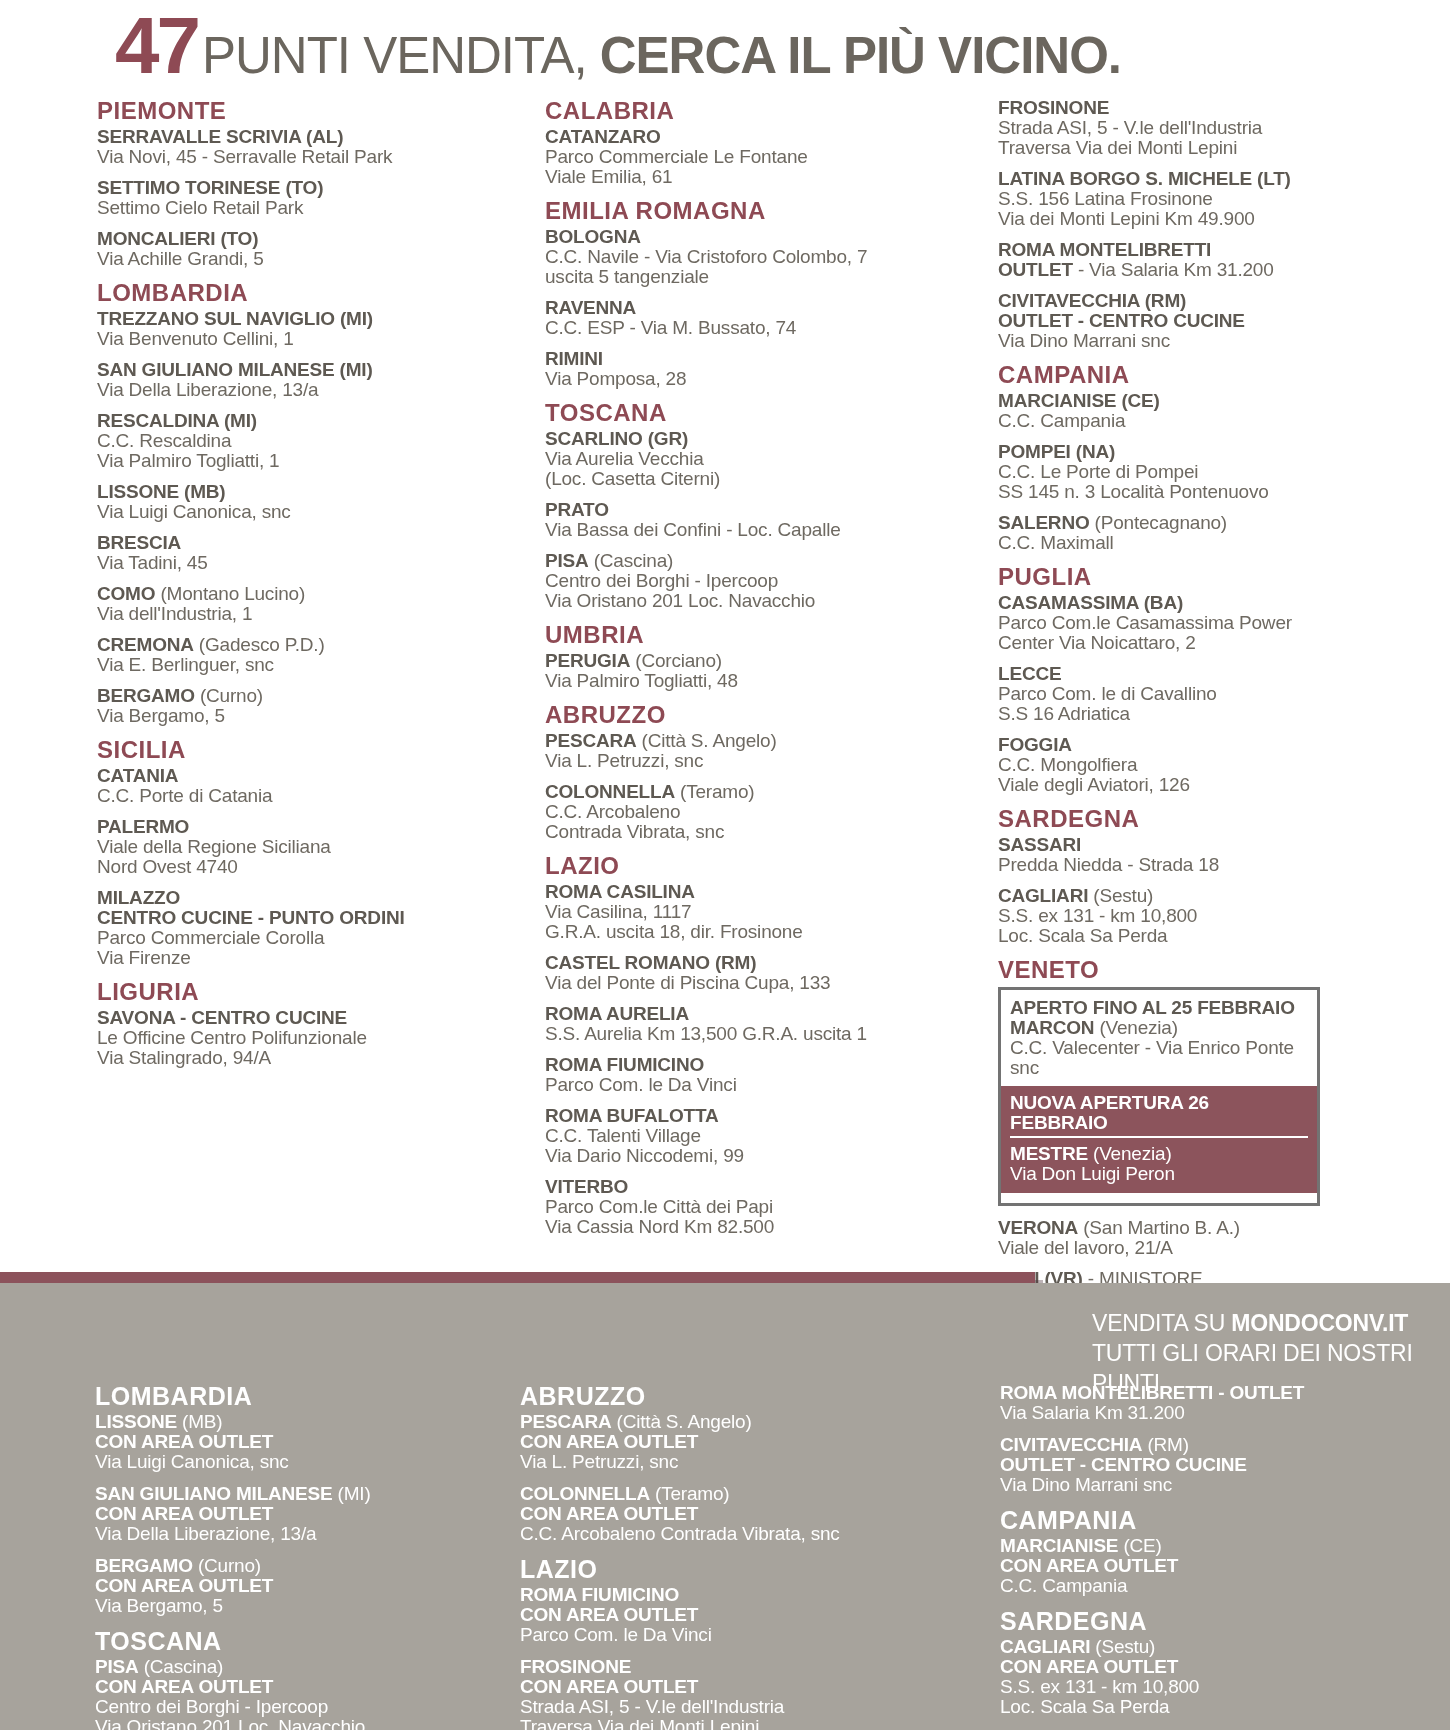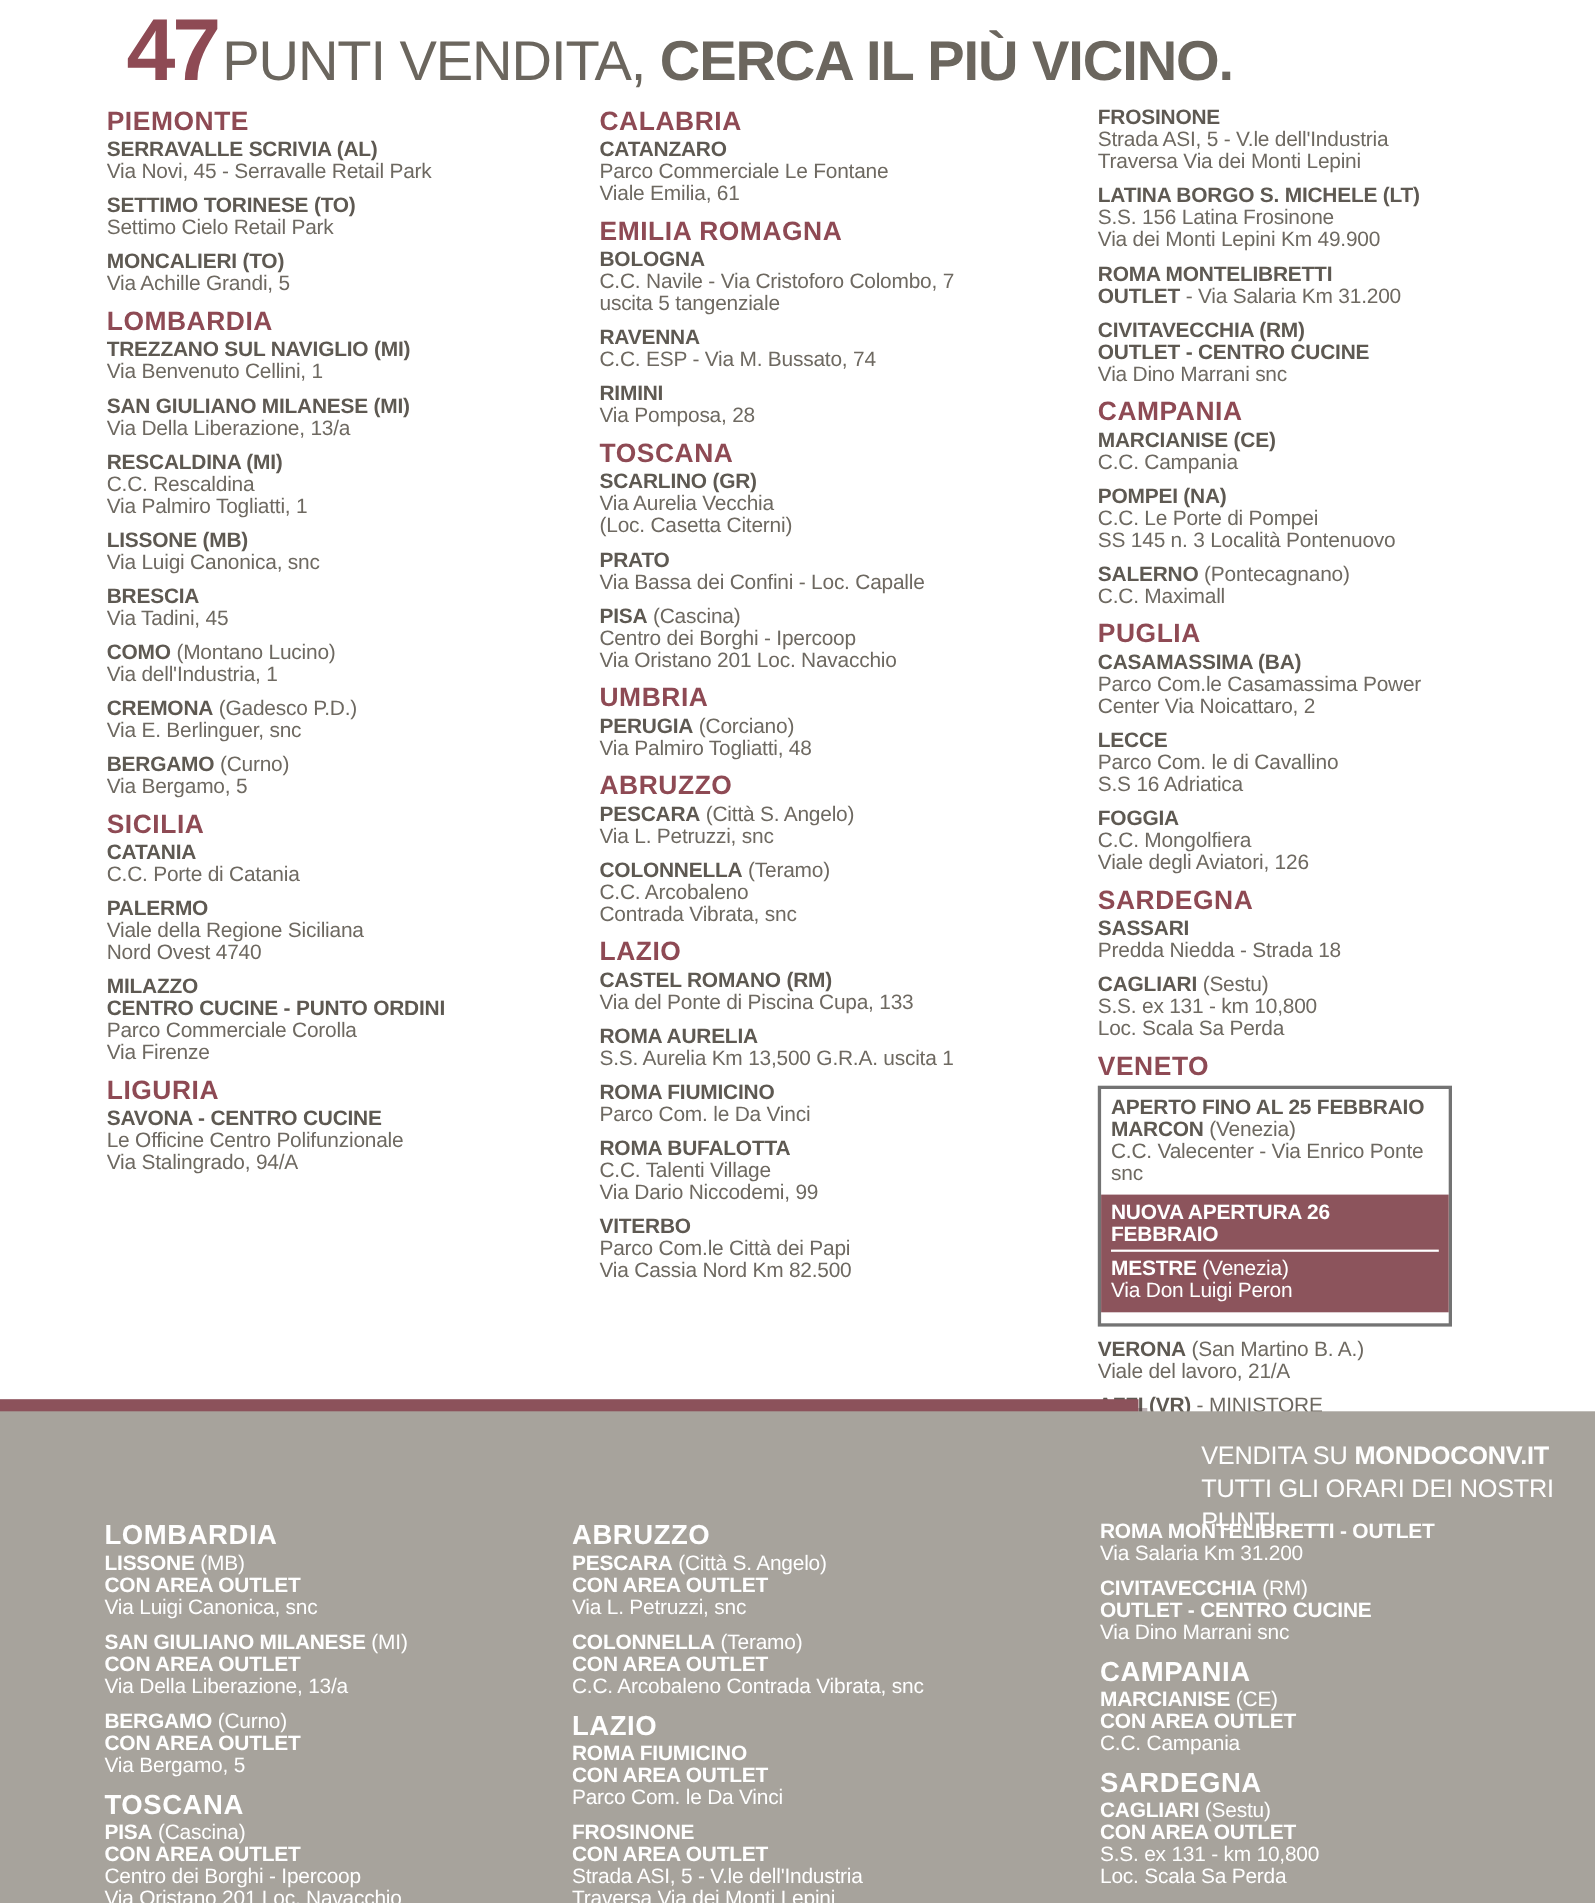--- a/index.html
+++ b/index.html
@@ -229,20 +229,25 @@
         </div>
         <div class="entry">
           <div class="line"><span class="b">COLONNELLA</span><span class="t"> (Teramo)</span></div>
           <div class="line"><span class="t">C.C. Arcobaleno</span></div>
           <div class="line"><span class="t">Contrada Vibrata, snc</span></div>
         </div>
       </div>
       <div class="block">
         <div class="region">LAZIO</div>
         <div class="entry">
+          <div class="line"><span class="b">ROMA CASILINA</span></div>
+          <div class="line"><span class="t">Via Casilina, 1117</span></div>
+          <div class="line"><span class="t">G.R.A. uscita 18, dir. Frosinone</span></div>
+        </div>
+        <div class="entry">
           <div class="line"><span class="b">CASTEL ROMANO (RM)</span></div>
           <div class="line"><span class="t">Via del Ponte di Piscina Cupa, 133</span></div>
         </div>
         <div class="entry">
           <div class="line"><span class="b">ROMA AURELIA</span></div>
           <div class="line"><span class="t">S.S. Aurelia Km 13,500 G.R.A. uscita 1</span></div>
         </div>
         <div class="entry">
           <div class="line"><span class="b">ROMA FIUMICINO</span></div>
           <div class="line"><span class="t">Parco Com. le Da Vinci</span></div>

